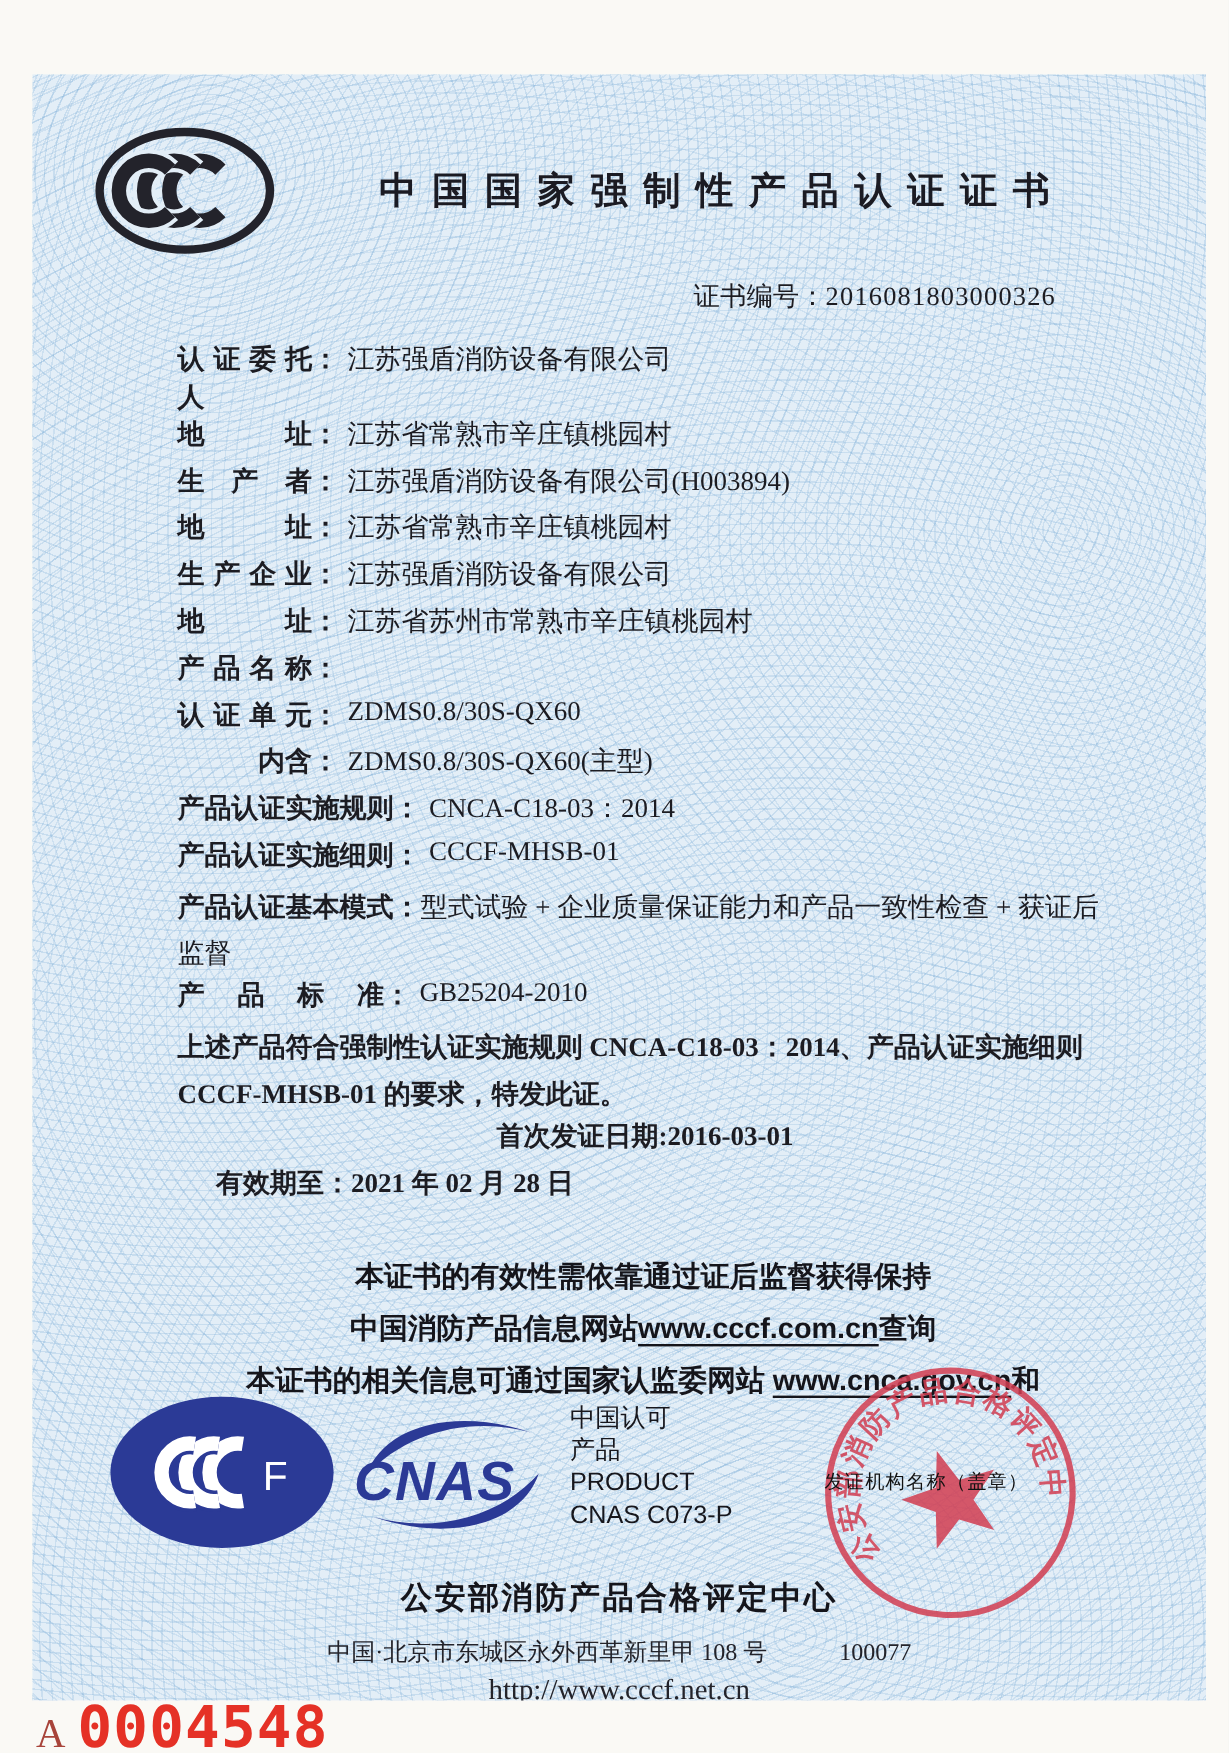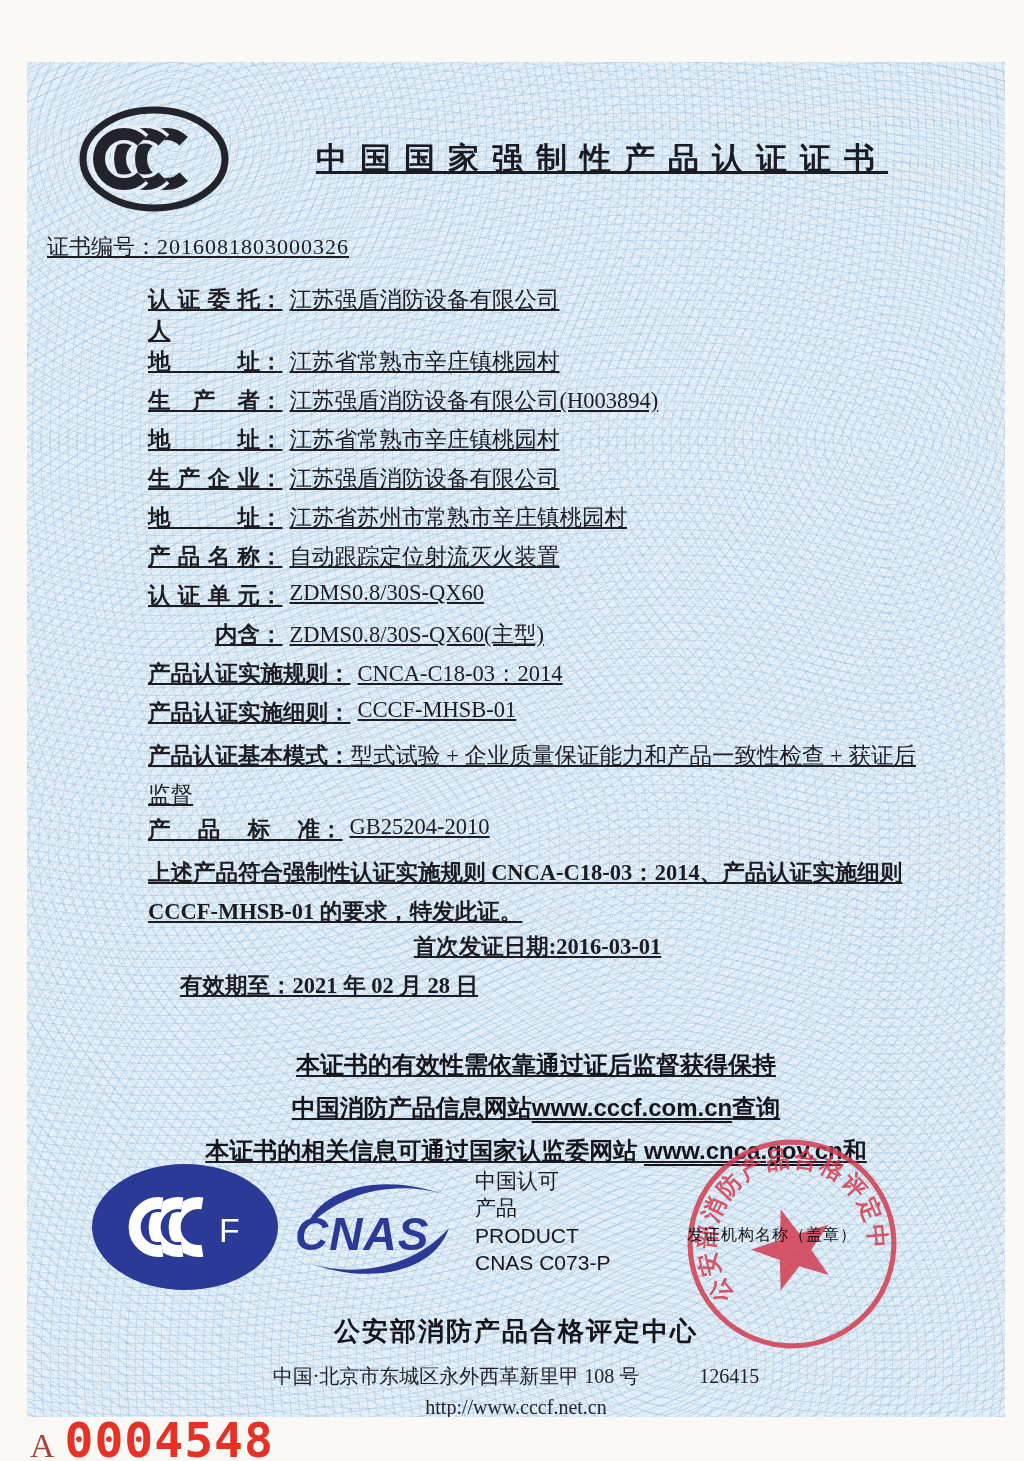--- a/index.html
+++ b/index.html
@@ -12,28 +12,27 @@
   .paper{position:absolute;inset:0;background:#faf9f5;}
   .cert{
     position:absolute;left:27px;top:62px;width:978px;height:1355px;
     background:
       repeating-radial-gradient(circle at 15% 6%,  rgba(122,172,214,.26) 0 1.2px, rgba(0,0,0,0) 1.2px 8px),
       repeating-radial-gradient(circle at 88% 28%, rgba(122,172,214,.22) 0 1.2px, rgba(0,0,0,0) 1.2px 9px),
       repeating-radial-gradient(circle at 35% 58%, rgba(122,172,214,.20) 0 1.2px, rgba(0,0,0,0) 1.2px 10px),
       repeating-radial-gradient(circle at 65% 96%, rgba(122,172,214,.24) 0 1.2px, rgba(0,0,0,0) 1.2px 8.5px),
       #e3eef7;
     overflow:hidden;
-    text-decoration:underline;
   }
   .header{display:flex;align-items:center;padding-top:40px;}
   .ccc-logo{margin-left:46px;flex:0 0 162px;}
   .titles{flex:1;text-align:center;padding-right:36px;}
   .title-cn{font-size:31px;font-weight:bold;letter-spacing:13px;color:#1b1b23;white-space:nowrap;}
   .title-en{font-family:"Liberation Sans","DejaVu Sans",sans-serif;font-size:20.5px;letter-spacing:1.5px;color:#2e2e35;margin-top:14px;white-space:nowrap;}
-  .cert-no{margin-top:16px;text-align:left;padding-right:125px;font-size:22px;padding-left:20px;}
+  .cert-no{margin-top:16px;text-align:right;padding-right:125px;font-size:22px;padding-left:20px;}
   .cert-no .num{letter-spacing:1px;}
   .fields{margin:22px 78px 0 121px;font-size:22.5px;}
   .row{min-height:39px;display:flex;align-items:flex-start;}
   .lbl{font-weight:bold;display:inline-block;width:112px;}
   .j{text-align:justify;text-align-last:justify;}
   .r{text-align:right;}
   .w{width:auto;letter-spacing:0;}
   .s{width:172px;text-align:justify;text-align-last:justify;}
   .colon{font-weight:bold;}
   .val{margin-left:7px;}
@@ -49,21 +48,21 @@
   .cccf-logo{position:absolute;left:62px;top:2px;}
   .cnas-logo{position:absolute;left:264px;top:8px;}
   .acc-text{position:absolute;left:448px;top:8px;font-size:21px;line-height:27px;color:#17171d;}
   .acc-text .latin{font-family:"Liberation Sans","DejaVu Sans",sans-serif;}
   .stamp{position:absolute;left:655px;top:1072px;width:220px;height:220px;z-index:2;}
   .stamp-label{position:absolute;left:660px;top:1163px;z-index:3;font-size:16px;letter-spacing:1px;color:#111;white-space:nowrap;}
   .footer{position:absolute;left:0;top:1252px;width:100%;text-align:center;z-index:1;}
   .footer .org{font-family:"Liberation Sans","DejaVu Sans",sans-serif;font-weight:bold;font-size:26px;letter-spacing:2px;color:#15151b;}
   .footer .addr{margin-top:14px;font-size:20px;color:#23232a;}
   .footer .addr .post{margin-left:60px;}
-  .footer .url{margin-top:6px;font-size:20px;color:#23232a;}
+  .footer .url{margin-top:6px;font-size:24px;color:#23232a;}
   .serial{position:absolute;left:30px;top:1412px;display:flex;align-items:baseline;}
   .serial .pre{font-size:34px;color:#a8443a;}
   .serial .num{font-family:"DejaVu Sans Mono",monospace;font-weight:bold;font-size:48px;color:#e53126;letter-spacing:1px;margin-left:10px;}
 </style>
 </head>
 <body>
 
 <div class="paper">
   <div class="cert">
 
@@ -112,21 +111,20 @@
           <span class="val">江苏强盾消防设备有限公司</span>
         </div>
         <div class="row">
           <span class="lbl j">地址</span>
           <span class="colon">：</span>
           <span class="val">江苏省苏州市常熟市辛庄镇桃园村</span>
         </div>
         <div class="row">
           <span class="lbl j">产品名称</span>
           <span class="colon">：</span>
-          <span class="val">自动跟踪定位射流灭火装置</span>
         </div>
         <div class="row">
           <span class="lbl j">认证单元</span>
           <span class="colon">：</span>
           <span class="val">ZDMS0.8/30S-QX60</span>
         </div>
         <div class="row">
           <span class="lbl r">内含</span>
           <span class="colon">：</span>
           <span class="val">ZDMS0.8/30S-QX60(主型)</span>
@@ -193,21 +191,21 @@
         <text font-size="23" font-weight="bold" fill="#d23c50" letter-spacing="2">
           <textPath href="#ringPath" startOffset="2">公安部消防产品合格评定中心</textPath>
         </text>
       </g>
     </svg>
     <div class="stamp-label">发证机构名称（盖章）</div>
 
     <div class="footer">
       <div class="org">公安部消防产品合格评定中心</div>
       <div class="addr">
-        <span>中国·北京市东城区永外西革新里甲 108 号</span><span class="post">126415</span>
+        <span>中国·北京市东城区永外西革新里甲 108 号</span><span class="post">100077</span>
       </div>
       <div class="url">http://www.cccf.net.cn</div>
     </div>
 
   </div>
 
   <div class="serial">
     <span class="pre">A</span>
     <span class="num">0004548</span>
   </div>

